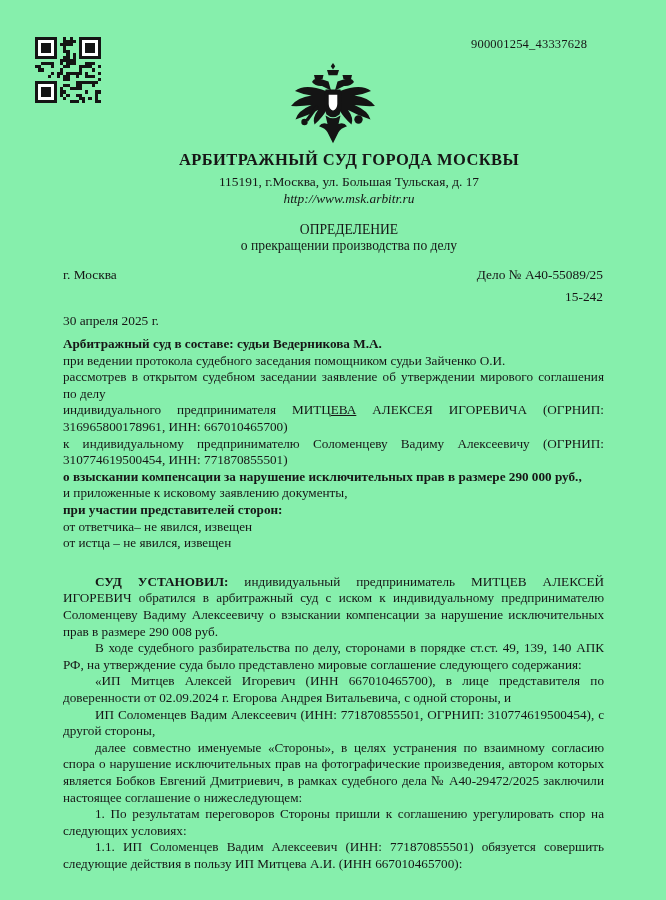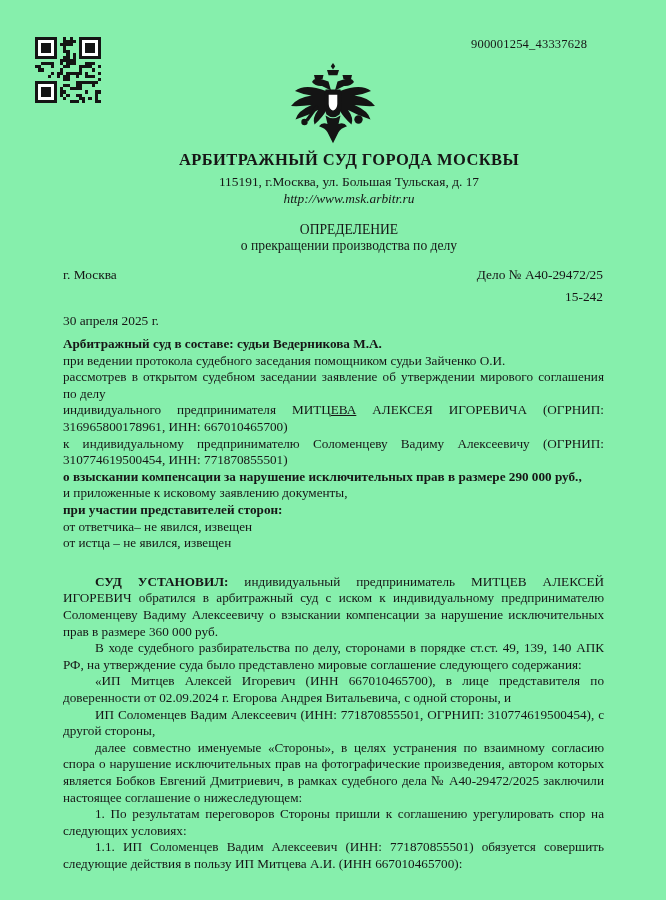--- a/index.html
+++ b/index.html
@@ -193,37 +193,37 @@
   </div>
 
   <div class="center-line court-name">АРБИТРАЖНЫЙ СУД ГОРОДА МОСКВЫ</div>
   <div class="center-line addr">115191, г.Москва, ул. Большая Тульская, д. 17</div>
   <div class="center-line site">http://www.msk.arbitr.ru</div>
   <div class="center-line doc-type">ОПРЕДЕЛЕНИЕ</div>
   <div class="center-line doc-sub">о прекращении производства по делу</div>
 
   <div class="case-row">
     <span>г. Москва</span>
-    <span>Дело № А40-29472/25</span>
+    <span>Дело № А40-55089/25</span>
   </div>
   <div class="case-code">15-242</div>
   <div class="date-line">30 апреля 2025 г.</div>
 
   <div class="doc-body">
       <p class=""><span class="b ">Арбитражный суд в составе: судьи Ведерникова М.А.</span></p>
       <p class=""><span class="">при ведении протокола судебного заседания помощником судьи Зайченко О.И.</span></p>
       <p class=""><span class="">рассмотрев в открытом судебном заседании заявление об утверждении мирового соглашения по делу</span></p>
       <p class=""><span class="">индивидуального предпринимателя МИТЦ</span><span class="u">ЕВА</span><span class=""> АЛЕКСЕЯ ИГОРЕВИЧА (ОГРНИП: 316965800178961, ИНН: 667010465700)</span></p>
       <p class=""><span class="">к индивидуальному предпринимателю Соломенцеву Вадиму Алексеевичу (ОГРНИП: 310774619500454, ИНН: 771870855501)</span></p>
       <p class=""><span class="b ">о взыскании компенсации за нарушение исключительных прав в размере 290 000 руб.,</span></p>
       <p class=""><span class="">и приложенные к исковому заявлению документы,</span></p>
       <p class=""><span class="b ">при участии представителей сторон:</span></p>
       <p class=""><span class="">от ответчика– не явился, извещен</span></p>
       <p class=""><span class="">от истца – не явился, извещен</span></p>
-      <p class="indent space-before"><span class="b ">СУД УСТАНОВИЛ: </span><span class="">индивидуальный предприниматель МИТЦЕВ АЛЕКСЕЙ ИГОРЕВИЧ обратился в арбитражный суд с иском к индивидуальному предпринимателю Соломенцеву Вадиму Алексеевичу о взыскании компенсации за нарушение исключительных прав в размере 360 000 руб.</span></p>
+      <p class="indent space-before"><span class="b ">СУД УСТАНОВИЛ: </span><span class="">индивидуальный предприниматель МИТЦЕВ АЛЕКСЕЙ ИГОРЕВИЧ обратился в арбитражный суд с иском к индивидуальному предпринимателю Соломенцеву Вадиму Алексеевичу о взыскании компенсации за нарушение исключительных прав в размере 290 008 руб.</span></p>
       <p class="indent "><span class="">В ходе судебного разбирательства по делу, сторонами в порядке ст.ст. 49, 139, 140 АПК РФ, на утверждение суда было представлено мировые соглашение следующего содержания:</span></p>
       <p class="indent "><span class="">«ИП Митцев Алексей Игоревич (ИНН 667010465700), в лице представителя по доверенности от 02.09.2024 г. Егорова Андрея Витальевича, с одной стороны, и</span></p>
       <p class="indent "><span class="">ИП Соломенцев Вадим Алексеевич (ИНН: 771870855501, ОГРНИП: 310774619500454), с другой стороны,</span></p>
       <p class="indent "><span class="">далее совместно именуемые «Стороны», в целях устранения по взаимному согласию спора о нарушение исключительных прав на фотографические произведения, автором которых является Бобков Евгений Дмитриевич, в рамках судебного дела № А40-29472/2025 заключили настоящее соглашение о нижеследующем:</span></p>
       <p class="indent "><span class="">1. По результатам переговоров Стороны пришли к соглашению урегулировать спор на следующих условиях:</span></p>
       <p class="indent "><span class="">1.1. ИП Соломенцев Вадим Алексеевич (ИНН: 771870855501) обязуется совершить следующие действия в пользу ИП Митцева А.И. (ИНН 667010465700):</span></p>
     </div>
 
 </div>
 

